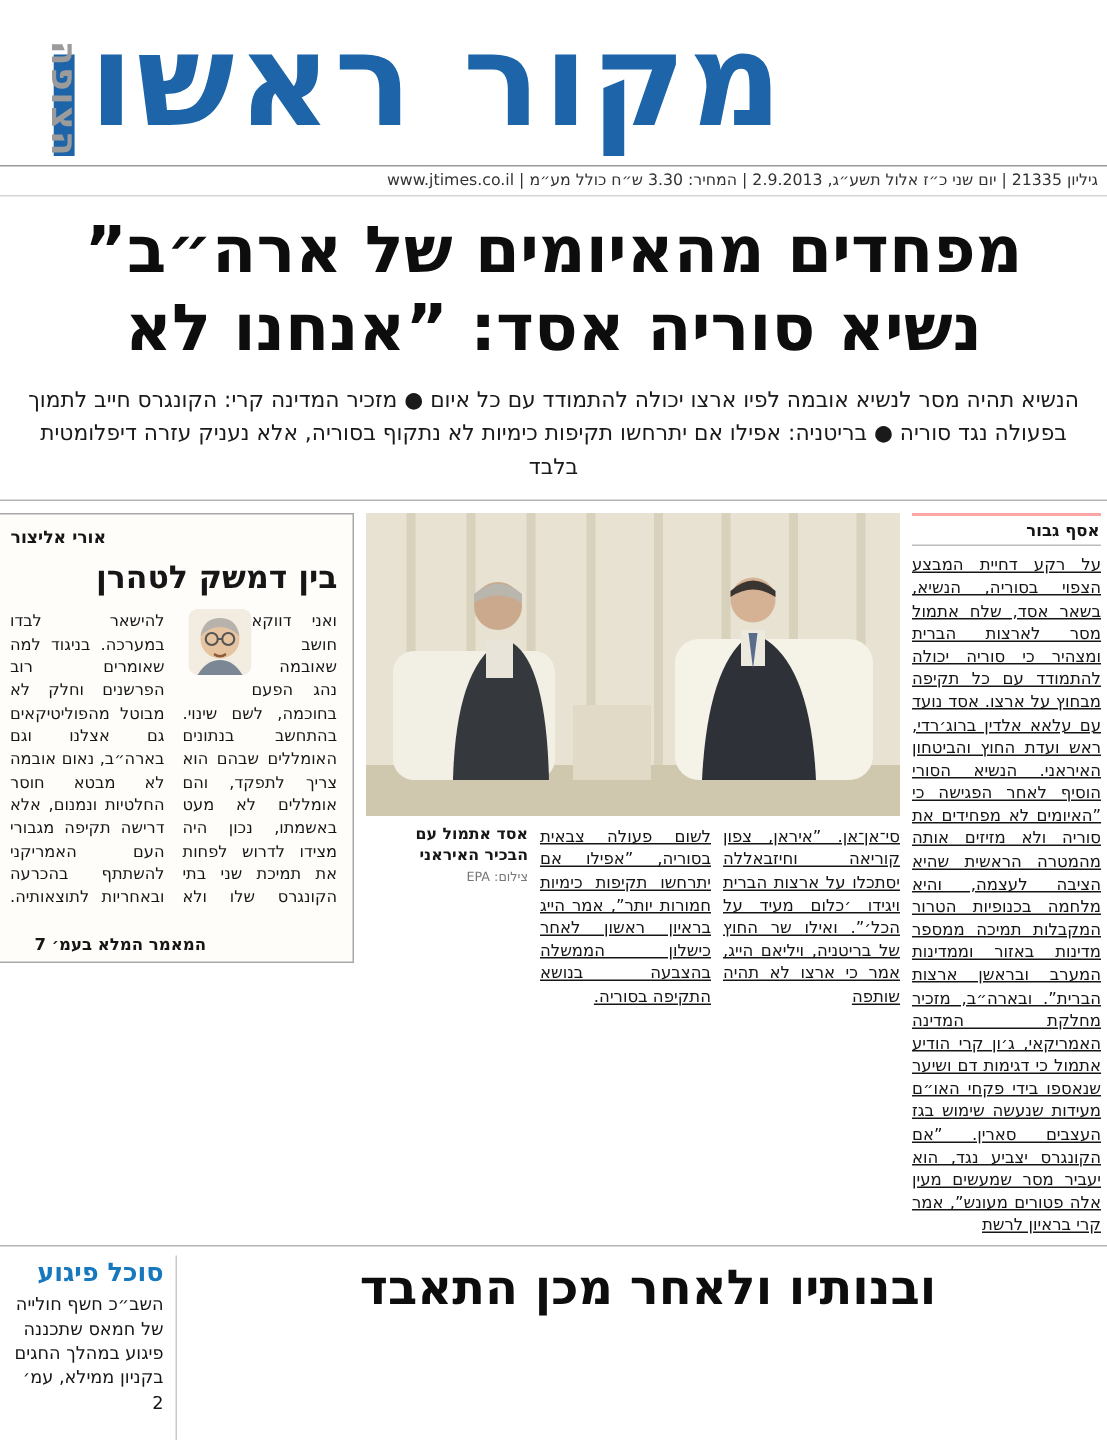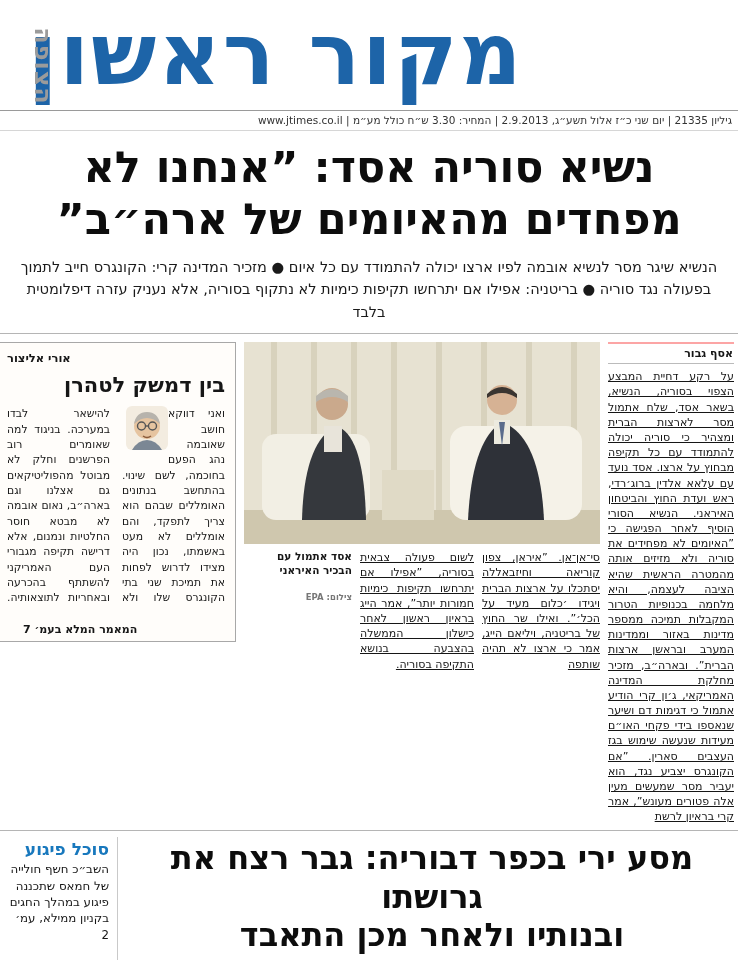--- a/index.html
+++ b/index.html
@@ -41,21 +41,21 @@
   .mid { display:grid; grid-template-columns:126px 356px 240px; gap:8px; padding:8px 4px 6px; }
   .byline {
     border-top:2px solid #fca5a5; border-bottom:1px solid #bbb;
     font-size:11px; font-weight:bold; padding:3px 1px; margin-bottom:5px;
   }
   .body-text { font-size:11px; line-height:1.38; text-align:justify;text-decoration:underline; }
   .photo-wrap { width:356px; }
   .main-photo { width:356px; height:202px; display:block; background:#e6e1d2; }
   .under-photo { display:grid; grid-template-columns:118px 114px 104px; gap:8px; margin-top:6px; }
   .caption-block { font-size:10.5px; font-weight:bold; line-height:1.3; }
-  .credit { font-size:8.5px; color:#777; font-weight:bold; margin-top:14px; }
+  .credit { font-size:8.5px; color:#777; font-weight:normal; margin-top:2px; }
   
   .oped {
     border:1px solid #a8a8a8; padding:8px 10px 6px; height:300px; overflow:hidden;
     background:#fffdfa;
   }
   .oped-author { text-align:left; font-size:11.5px; font-weight:bold; padding-bottom:4px; }
   .oped-title { text-align:right; font-size:21px; font-weight:bold; margin:4px 0 9px; }
   .oped-cols { column-count:2; column-gap:12px; font-size:10.8px; line-height:1.42; text-align:justify; height:212px; overflow:hidden; }
   .oped-avatar { float:left; margin:0 0 2px 4px; }
   .oped-footer { font-size:11px; font-weight:bold; text-align:left; margin-top:5px;margin-left:16px; }
@@ -73,24 +73,24 @@
 <div class="page">
 
   <div class="masthead">
     <div class="logo-title">מקור ראשון</div>
     <div class="side-logo">הצופה</div>
   </div>
 
   <div class="infobar">גיליון 21335 | יום שני כ״ז אלול תשע״ג, 2.9.2013 | המחיר: 3.30 ש״ח כולל מע״מ | www.jtimes.co.il</div>
 
   <div class="lead-headline">
+    <div>מפחדים מהאיומים של ארה״ב”</div>
     <div>נשיא סוריה אסד: ”אנחנו לא</div>
-    <div>מפחדים מהאיומים של ארה״ב”</div>
   </div>
-  <div class="lead-subhead">הנשיא שיגר מסר לנשיא אובמה לפיו ארצו יכולה להתמודד עם כל איום ● מזכיר המדינה קרי: הקונגרס חייב לתמוך בפעולה נגד סוריה ● בריטניה: אפילו אם יתרחשו תקיפות כימיות לא נתקוף בסוריה, אלא נעניק עזרה דיפלומטית בלבד</div>
+  <div class="lead-subhead">הנשיא תהיה מסר לנשיא אובמה לפיו ארצו יכולה להתמודד עם כל איום ● מזכיר המדינה קרי: הקונגרס חייב לתמוך בפעולה נגד סוריה ● בריטניה: אפילו אם יתרחשו תקיפות כימיות לא נתקוף בסוריה, אלא נעניק עזרה דיפלומטית בלבד</div>
   <div class="rule"></div>
 
   <div class="mid">
 
     <div>
       <div class="byline">אסף גבור</div>
       <div class="body-text">על רקע דחיית המבצע הצפוי בסוריה, הנשיא, בשאר אסד, שלח אתמול מסר לארצות הברית ומצהיר כי סוריה יכולה להתמודד עם כל תקיפה מבחוץ על ארצו. אסד נועד עם עלאא אלדין ברוג׳רדי, ראש ועדת החוץ והביטחון האיראני. הנשיא הסורי הוסיף לאחר הפגישה כי ”האיומים לא מפחידים את סוריה ולא מזיזים אותה מהמטרה הראשית שהיא הציבה לעצמה, והיא מלחמה בכנופיות הטרור המקבלות תמיכה ממספר מדינות באזור וממדינות המערב ובראשן ארצות הברית”. ובארה״ב, מזכיר מחלקת המדינה האמריקאי, ג׳ון קרי הודיע אתמול כי דגימות דם ושיער שנאספו בידי פקחי האו״ם מעידות שנעשה שימוש בגז העצבים סארין. ”אם הקונגרס יצביע נגד, הוא יעביר מסר שמעשים מעין אלה פטורים מעונש”, אמר קרי בראיון לרשת</div>
     </div>
 
     <div class="photo-wrap">
@@ -151,21 +151,20 @@
         <span>ובאחריות לתוצאותיה. הוא לא גילגל אליהם את הכדור ולא אמר תחליטו אתם. המסר שלו היה הפוך: אני החלטתי לפעול, ואני דורש שתתייצבו לימיני. תיאורטית הם יכולים כמובן לסרב ולהצביע נגד, אבל בתנאים שהנשיא הציב, קשה מאוד להניח שכך יקרה. אם בסופו של דבר, וכצפוי, הקונגרס יאשר את הפעולה, והיא תתבצע בעוד שבועיים או שלושה במקום אתמול, איש לא יזכור את הזמן שעבר בין ההחלטה ובין הביצוע.</span>
       </div>
       <div class="oped-footer">המאמר המלא בעמ׳ 7</div>
     </div>
   </div>
 
   <div class="bottom">
 
     <div>
       <div class="murder-headline">
-        <div>מסע ירי בכפר דבוריה: גבר רצח את גרושתו</div>
         <div>ובנותיו ולאחר מכן התאבד</div>
       </div>
 
     </div>
 
     <div class="sidebar">
       <div>
         <div class="sb-title">סוכל פיגוע</div>
         <div class="sb-text">השב״כ חשף חולייה של חמאס שתכננה פיגוע במהלך החגים בקניון ממילא, עמ׳ 2</div>
       </div>

